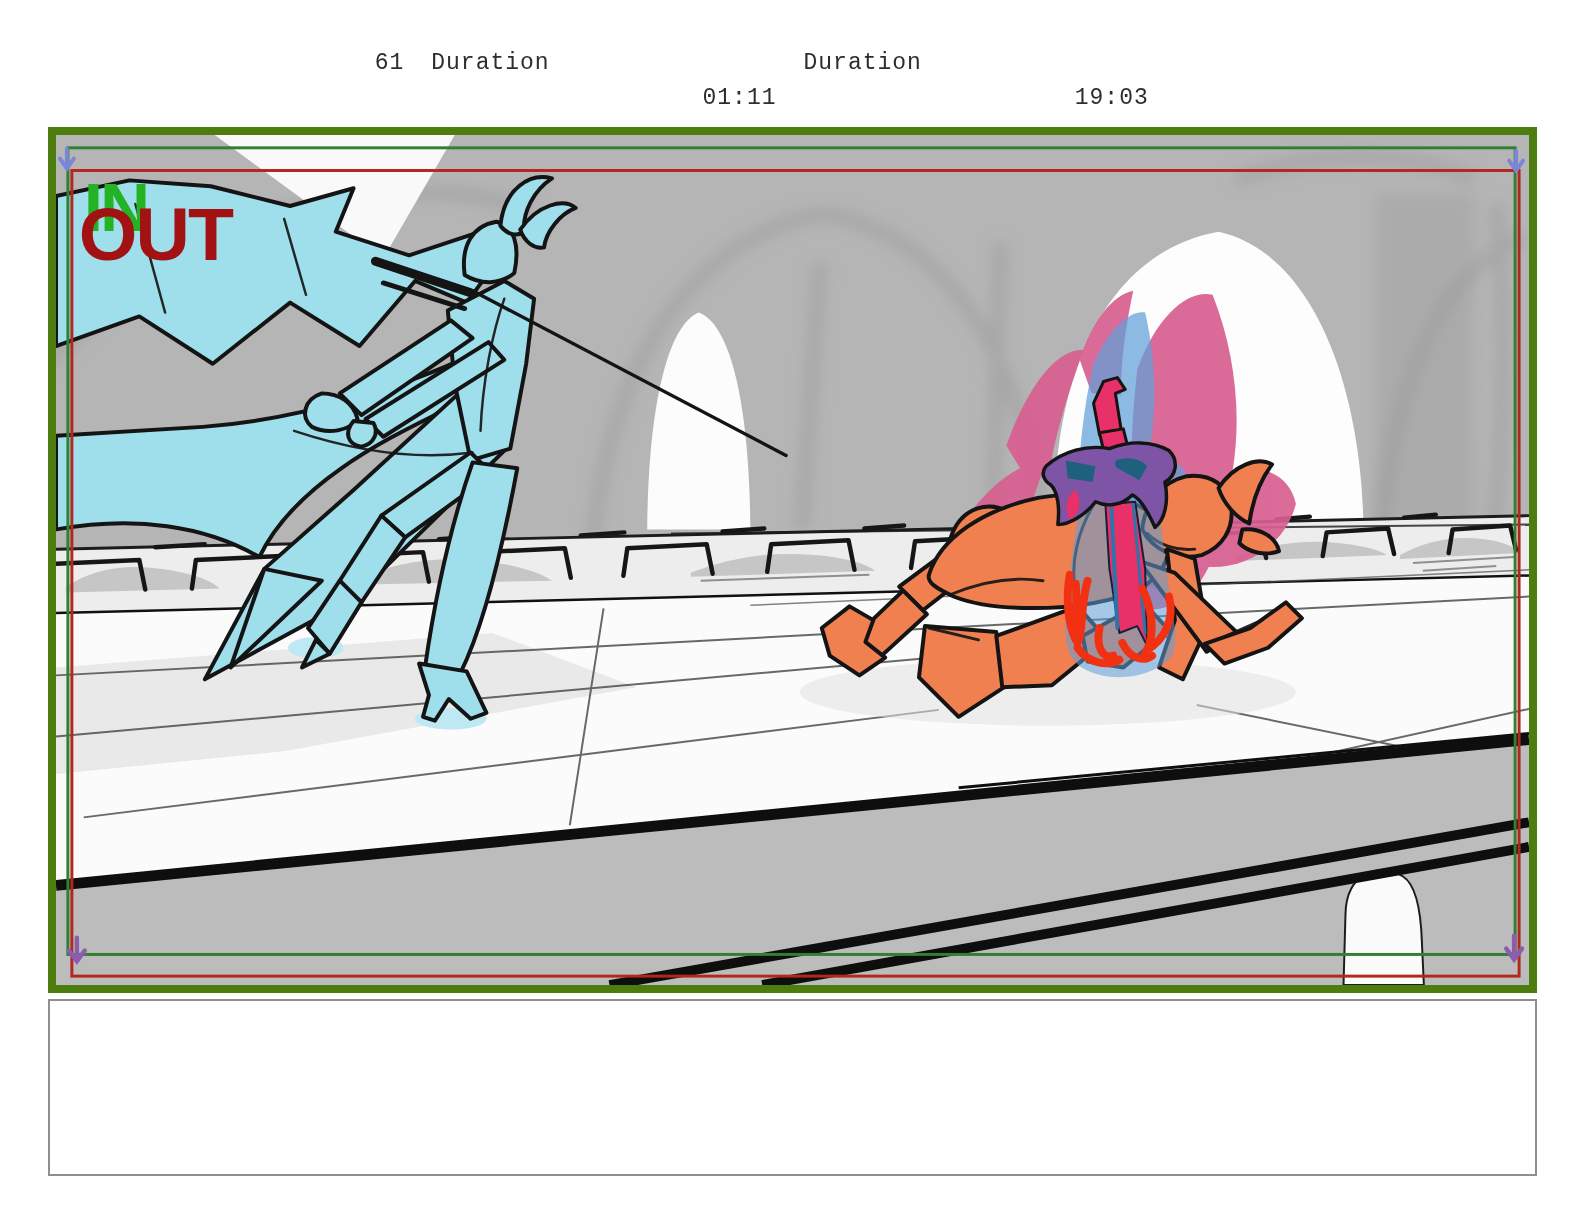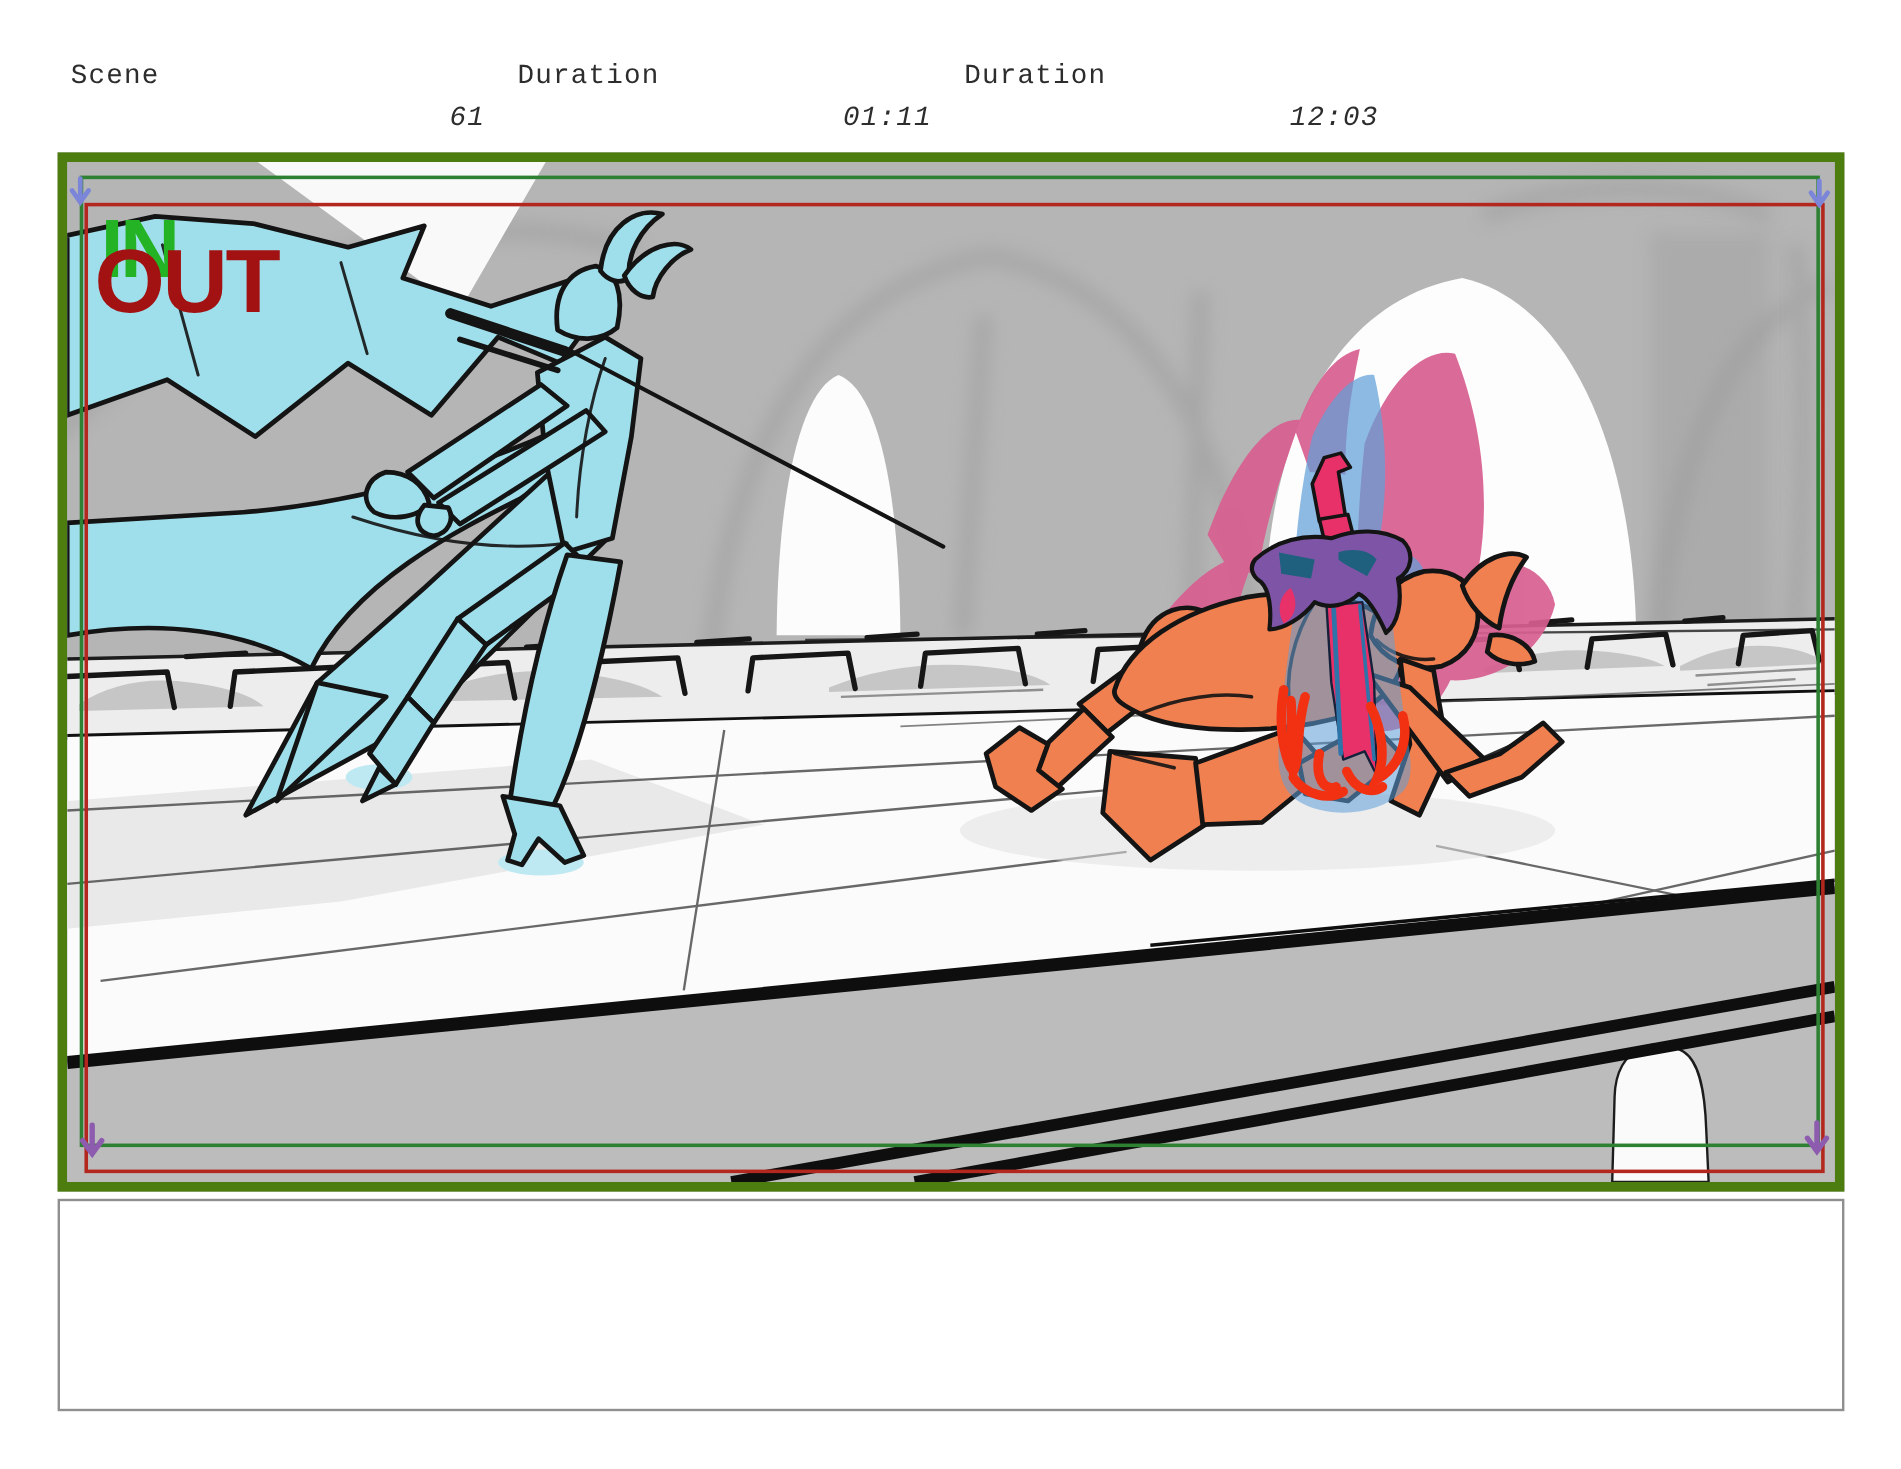--- a/index.html
+++ b/index.html
@@ -2,46 +2,45 @@
 <html><head>
 <meta charset="utf-8">
 <style>
   html,body{margin:0;padding:0;background:#ffffff;}
   .page{position:relative;width:1584px;height:1224px;background:#ffffff;overflow:hidden;
         font-family:"Liberation Mono",monospace;}
   .header{position:absolute;left:48px;top:50px;width:1489px;display:grid;
           grid-template-columns:repeat(4,1fr);}
   .hcol{display:flex;flex-direction:column;gap:9px;}
   .hlabel{font-size:23px;color:#2d2d2d;padding-left:11px;letter-spacing:1px;}
-  .hvalue{font-size:23px;color:#2d2d2d;text-align:right;padding-right:16px;letter-spacing:1px;font-style:italic;}
+  .hvalue{font-size:23px;color:#2d2d2d;text-align:right;padding-right:16px;letter-spacing:1px;}
   .panel-frame{position:absolute;left:48px;top:127px;width:1489px;height:866px;
                border:8px solid #4d7c0f;box-sizing:border-box;background:#b5b5b5;}
   .panel-frame svg{display:block;width:100%;height:100%;}
   .caption-box{position:absolute;left:48px;top:999px;width:1489px;height:177px;
                border:2px solid #8f8f8f;box-sizing:border-box;background:#ffffff;
                font-size:22px;color:#222;padding:10px;}
   svg text.inout{font-family:"Liberation Sans","DejaVu Sans",sans-serif;font-weight:bold;}
 </style>
 </head>
 <body>
 
 <div class="page">
 
   <div class="header">
     <div class="hcol">
-      <div class="hlabel">Scene</div>
       <div class="hvalue">61</div>
     </div>
     <div class="hcol">
       <div class="hlabel">Duration</div>
       <div class="hvalue">01:11</div>
     </div>
     <div class="hcol">
       <div class="hlabel">Duration</div>
-      <div class="hvalue">12:03</div>
+      <div class="hvalue">19:03</div>
     </div>
   </div>
 
   <div class="panel-frame">
     <svg viewBox="0 0 1485 862" preserveAspectRatio="none">
       <defs>
         <filter id="soft" x="-30%" y="-30%" width="160%" height="160%">
           <feGaussianBlur stdDeviation="7"></feGaussianBlur>
         </filter>
       </defs>

